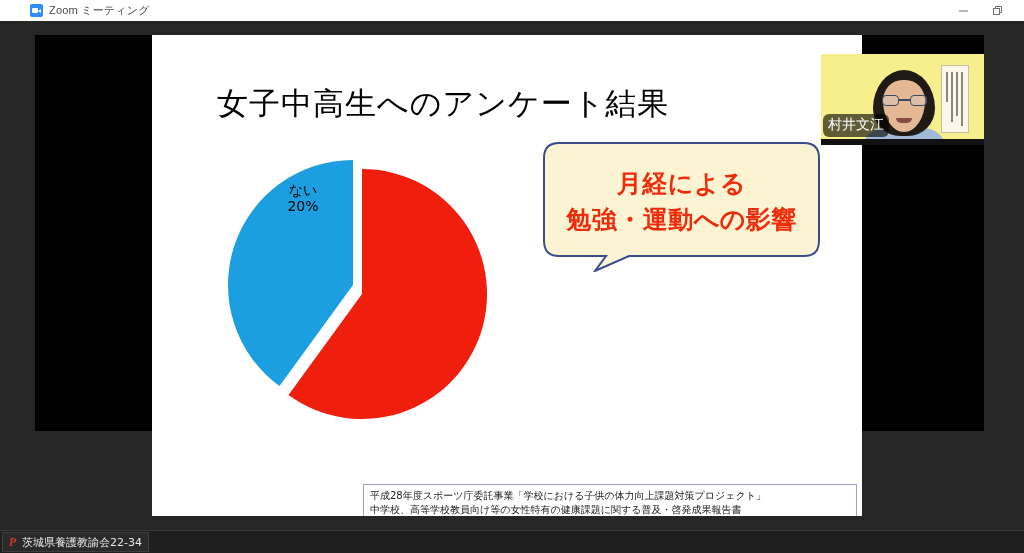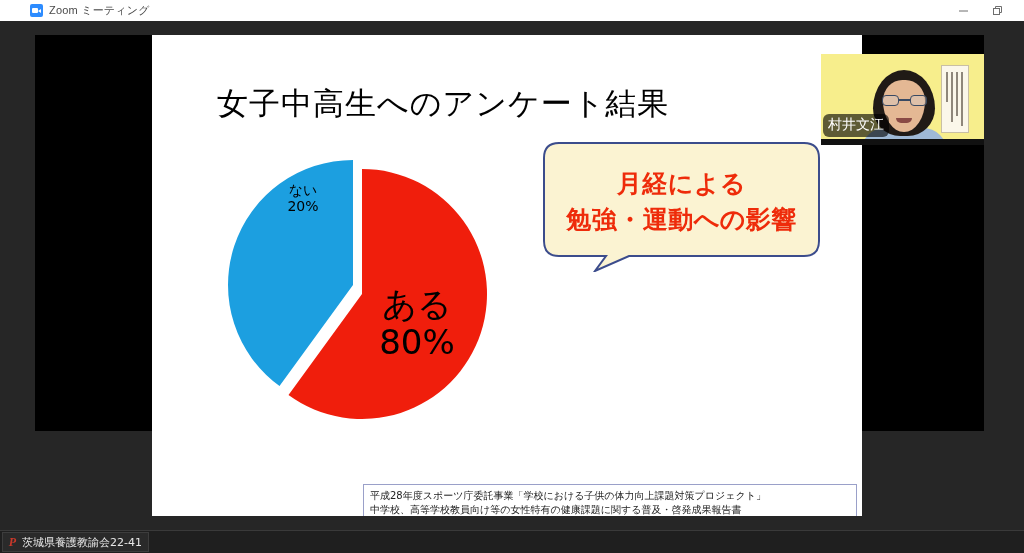--- a/index.html
+++ b/index.html
@@ -359,24 +359,20 @@
             <path d="M 165 155 L 165 30 A 125 125 0 1 1 91.5 256.1 Z" fill="#F01E0C"></path>
 
             <g transform="translate(-9,-9)">
               <path d="M 165 155 L 91.5 256.1 A 125 125 0 0 1 165 30 Z" fill="#1C9FE0"></path>
             </g>
           </svg>
           <div class="slice-label" id="label-nai">
             <span>ない</span>
             <span class="pct">20%</span>
           </div>
-          <div class="slice-label" id="label-aru">
-            <span>ある</span>
-            <span class="pct">80%</span>
-          </div>
         </div>
 
         <div id="callout">
           <svg id="callout-shape" viewBox="0 0 277 130">
             <path d="M 16 1 L 261 1 Q 276 1 276 16 L 276 99 Q 276 114 261 114
                      L 86 114 L 52 129 L 63 114 L 16 114 Q 1 114 1 99 L 1 16 Q 1 1 16 1 Z" fill="#FBF3D2" stroke="#3B4C8C" stroke-width="2"></path>
           </svg>
           <div id="callout-text" style="color: rgb(238, 43, 10);">
             <span class="line line1">月経による</span>
             <span class="line line2">勉強・運動への影響</span>
@@ -411,17 +407,17 @@
         <div id="video-bg-lower"></div>
         <div id="video-name-badge">村井文江</div>
       </div>
 
     </div>
   </div>
 
   <div id="taskbar">
     <div id="taskbar-item">
       <div id="ppt-icon"></div>
-      <div id="taskbar-label">茨城県養護教諭会22-41</div>
+      <div id="taskbar-label">茨城県養護教諭会22-34</div>
     </div>
   </div>
 
 </div>
 
 </body></html>

